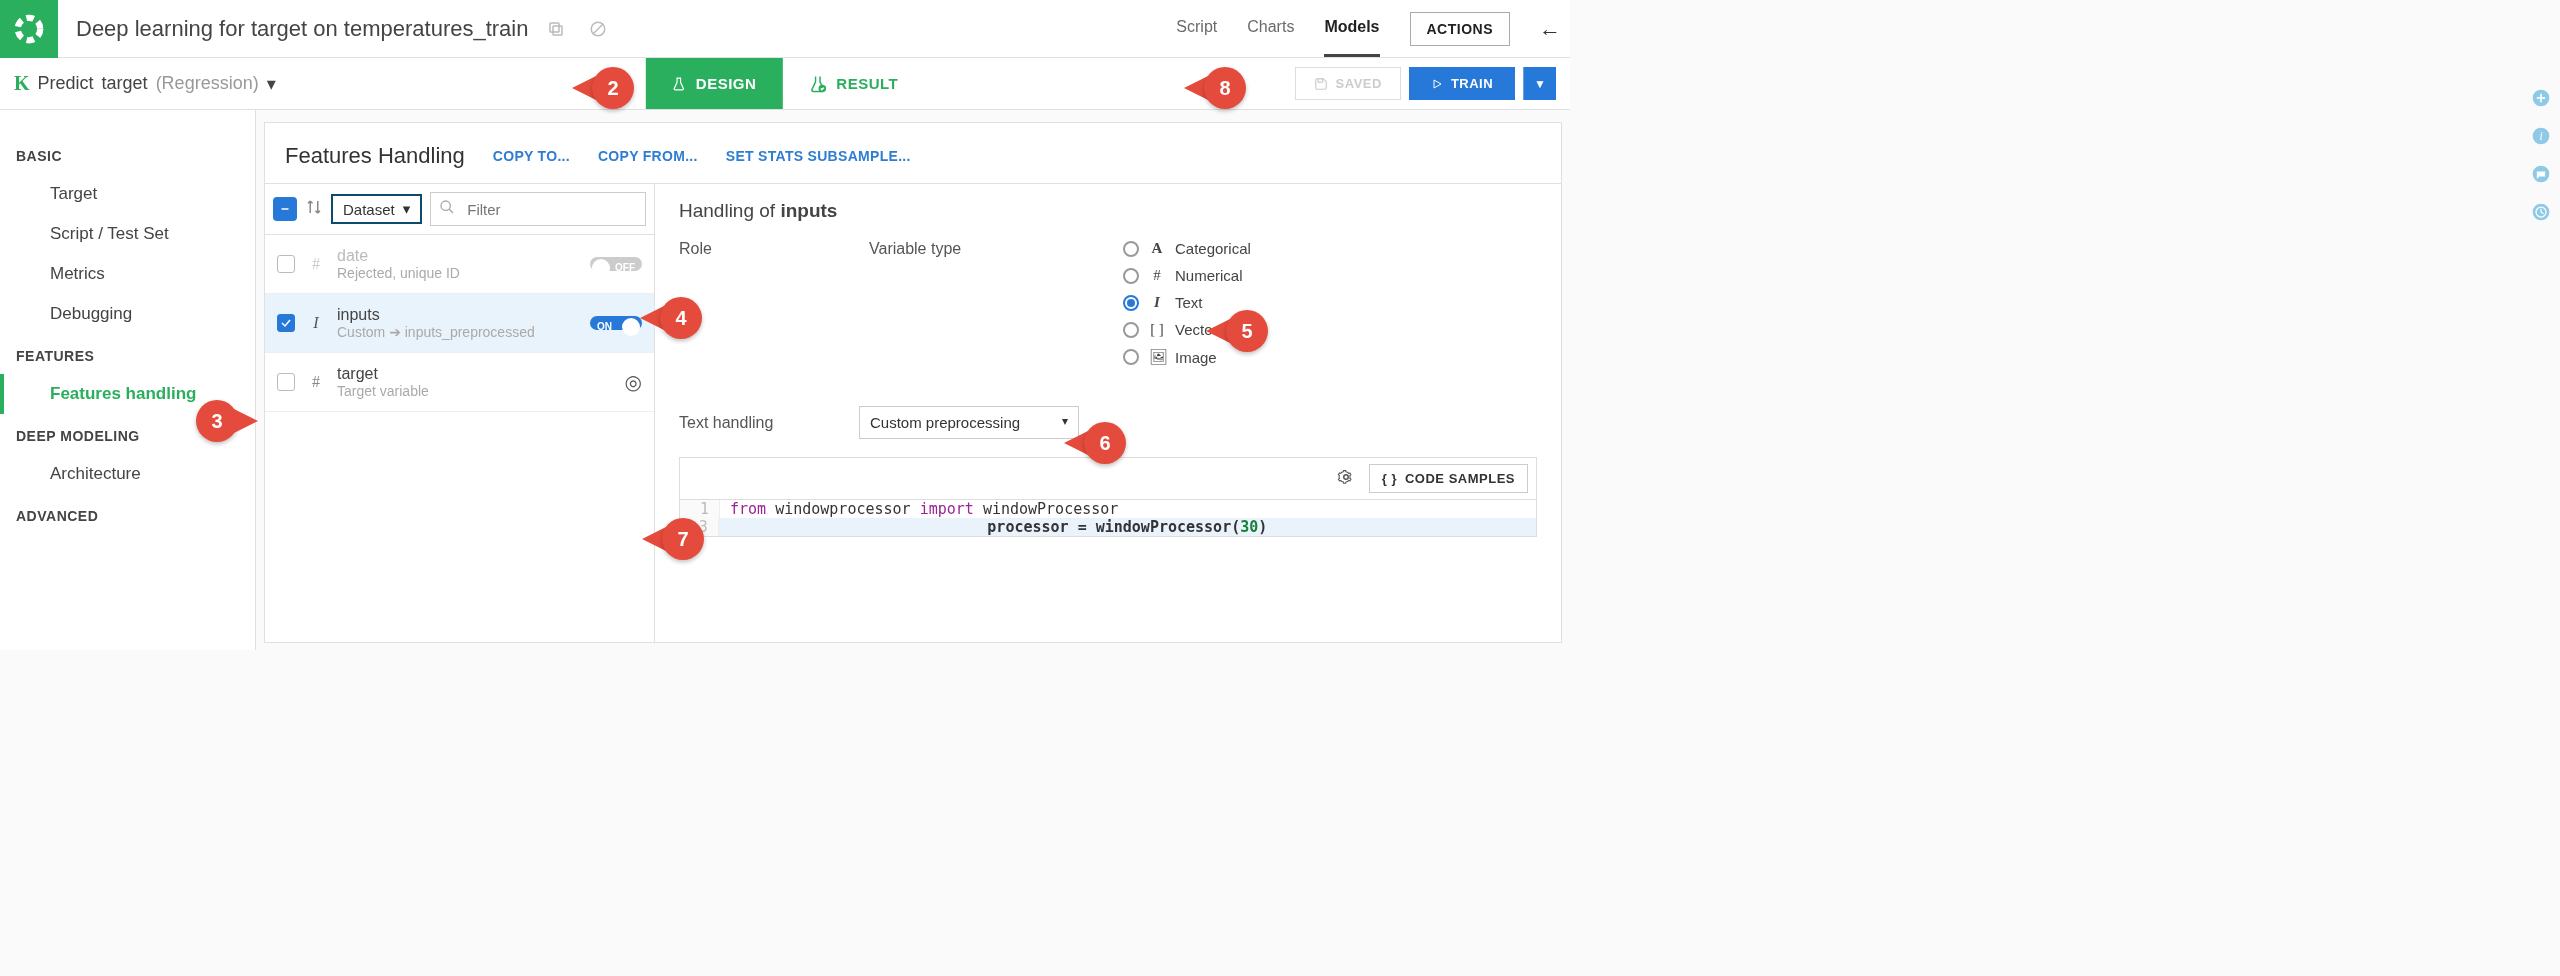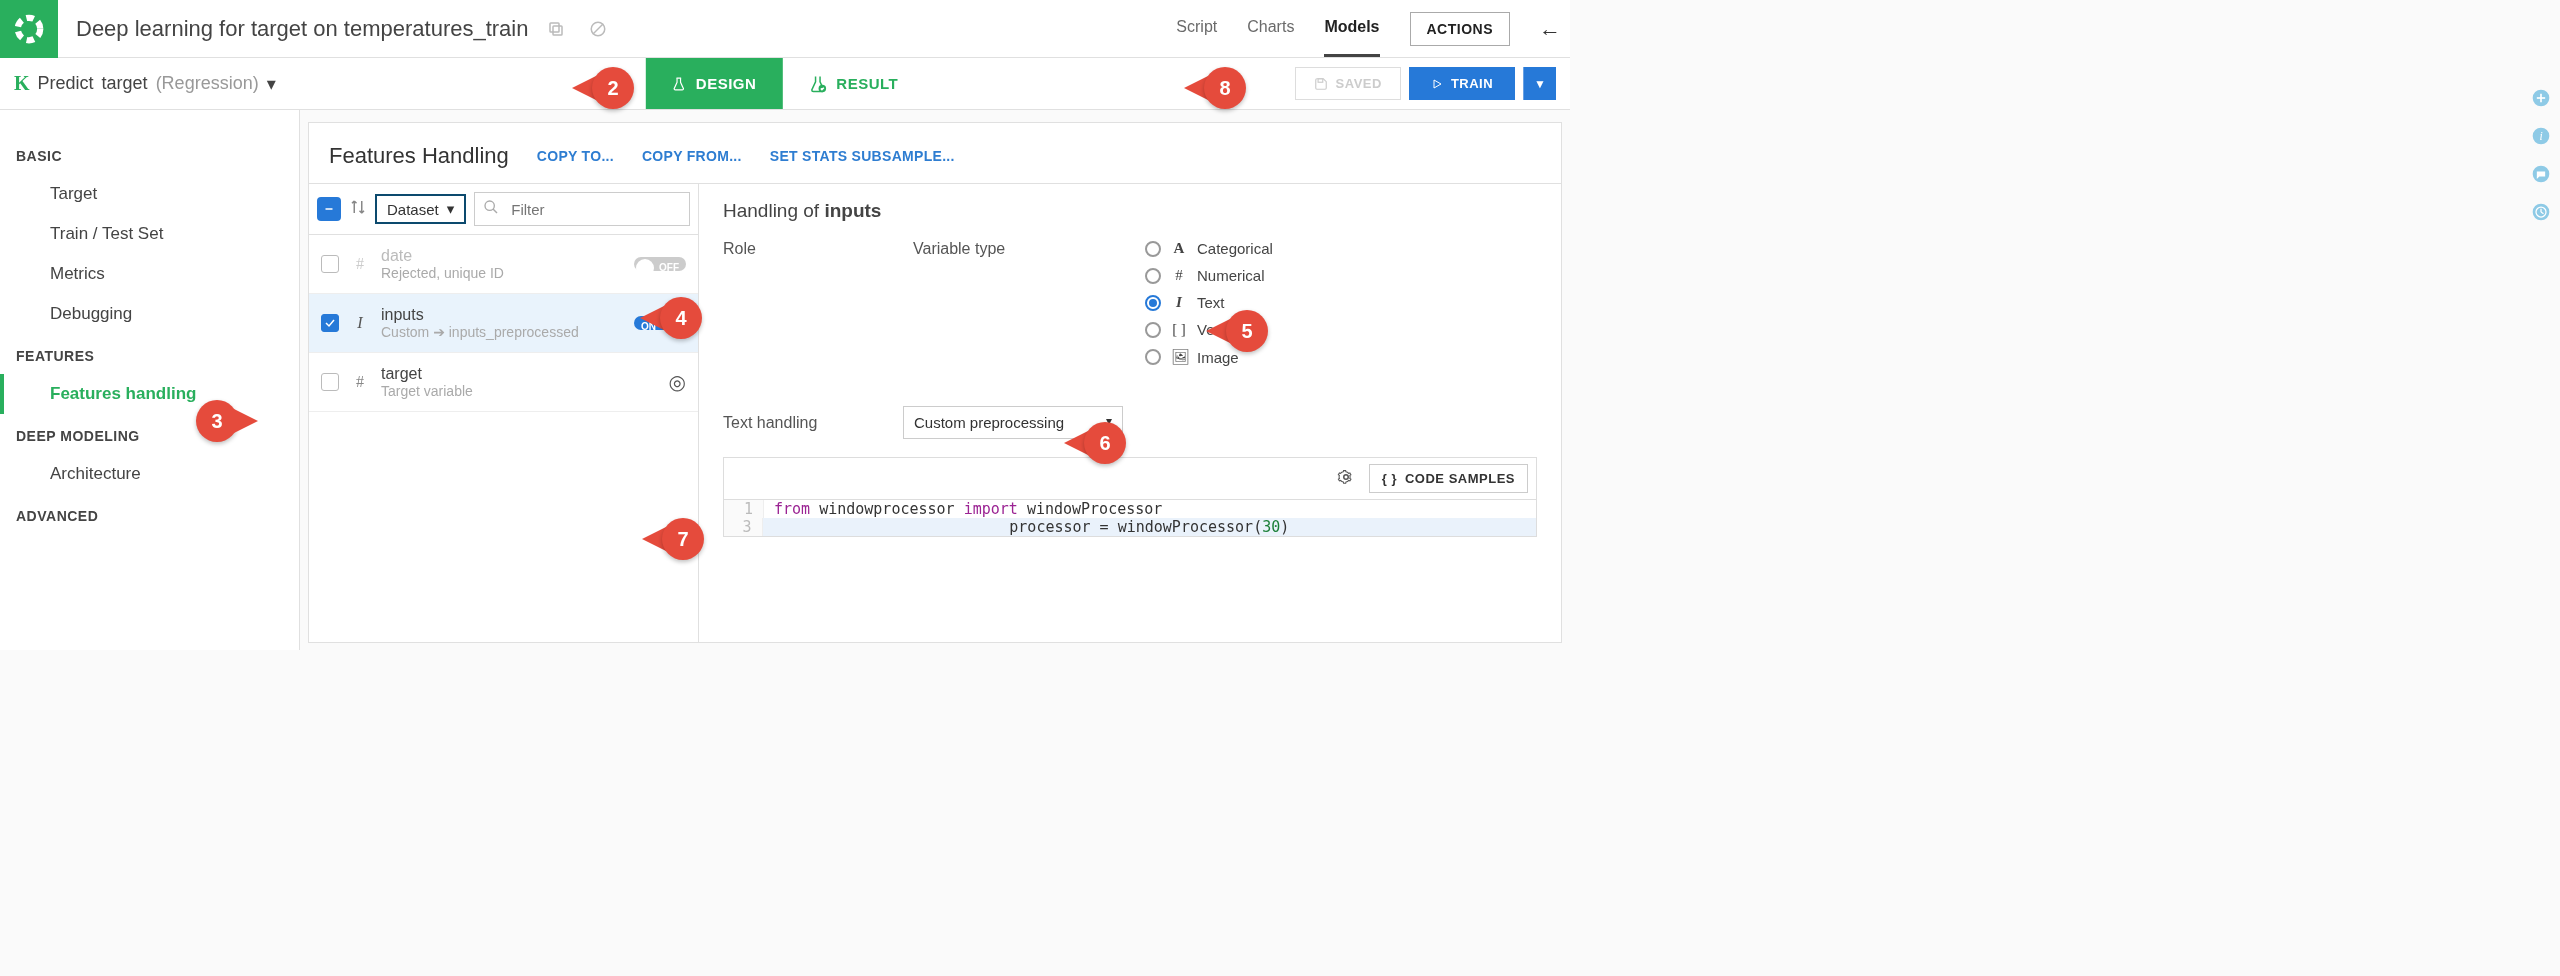--- a/index.html
+++ b/index.html
@@ -62,21 +62,21 @@
   .ctab {display:flex;align-items:center;gap:10px;padding:0 26px;font-size:15px;font-weight:700;letter-spacing:0.5px;cursor:pointer;}
   .ctab.design {background:var(--green);color:#fff;}
   .ctab.result {color:var(--green);}
   .secondbar .right-actions {margin-left:auto;display:flex;gap:8px;padding-right:14px;}
   .saved-btn {border:1px solid #ddd;color:#ccc;background:#fff;padding:8px 18px;font-weight:700;font-size:13px;letter-spacing:0.5px;display:flex;align-items:center;gap:8px;}
   .train-btn {background:var(--blue-bright);color:#fff;border:none;padding:8px 22px;font-weight:700;font-size:13px;letter-spacing:0.5px;display:flex;align-items:center;gap:8px;cursor:pointer;}
   .train-caret {background:var(--blue-bright);color:#fff;border:none;padding:8px 10px;font-size:12px;cursor:pointer;border-left:1px solid rgba(255,255,255,0.3);}
 
   
   .main {display:flex;}
-  .sidebar {width:300px;background:#fff;border-right:1px solid var(--grey-border);padding-top:24px;min-height:540px;}
+  .sidebar {width:256px;background:#fff;border-right:1px solid var(--grey-border);padding-top:24px;min-height:540px;}
   .side-section {font-size:14px;font-weight:700;color:#444;letter-spacing:0.5px;padding:14px 16px 10px;}
   .side-item {font-size:17px;color:#444;padding:10px 16px 10px 46px;cursor:pointer;border-left:4px solid transparent;}
   .side-item.active {color:var(--green);font-weight:700;border-left-color:var(--green);}
 
   .content {flex:1;display:flex;flex-direction:column;padding:0 8px;}
   .fh-header {display:flex;align-items:center;gap:28px;padding:20px 20px 14px;background:#fff;border:1px solid var(--grey-border);border-bottom:none;margin-top:12px;}
   .fh-title {font-size:22px;color:#333;}
   .fh-link {color:var(--blue);font-weight:700;font-size:14px;letter-spacing:0.3px;cursor:pointer;}
 
   .fh-body {display:flex;background:#fff;border:1px solid var(--grey-border);min-height:460px;}
@@ -122,21 +122,21 @@
   .select-box {border:1px solid #ccc;padding:7px 32px 7px 10px;font-size:15px;color:#333;position:relative;min-width:220px;background:#fff;cursor:pointer;}
   .select-box::after{content:'▾';position:absolute;right:10px;top:7px;font-size:12px;}
 
   .code-toolbar{display:flex;justify-content:flex-end;align-items:center;gap:14px;margin-top:18px;padding:6px 8px;border:1px solid #ddd;border-bottom:none;background:#fff;}
   .gear{color:#555;cursor:pointer;}
   .code-samples{border:1px solid #ccc;padding:6px 12px;font-weight:700;font-size:13px;letter-spacing:0.5px;display:flex;gap:8px;align-items:center;cursor:pointer;}
   .code-editor{border:1px solid #ddd;font-family:'Menlo','Consolas',monospace;font-size:15px;}
   .code-line{display:flex;}
   .ln {width:40px;text-align:right;padding-right:10px;color:#bbb;background:#fafafa;border-right:1px solid #eee;}
   .code {padding:0 10px;white-space:pre;text-align:center;}
-  .code-line.hl .code{background:#eaf2fb;width:100%;}
+  .code-line.hl .code{background:#eaf2fb;width:100%;font-weight:bold;}
   .kw-from,.kw-import{color:#9b2393;}
   .num{color:#1a7f37;}
 
   
   .rail {position:absolute;right:0;top:58px;width:38px;display:flex;flex-direction:column;align-items:center;gap:18px;padding-top:30px;}
   .rail .ric{width:20px;height:20px;border-radius:50%;display:flex;align-items:center;justify-content:center;font-size:14px;cursor:pointer;}
 
   
   .callout {
     position:absolute;display:flex;align-items:center;z-index:50;
@@ -229,21 +229,21 @@
     </button>
     <button class="train-caret">▼</button>
   </div>
 </div>
 
 <div class="main">
 
   <div class="sidebar">
     <div class="side-section">BASIC</div>
     <div class="side-item">Target</div>
-    <div class="side-item">Train / Test Set</div>
+    <div class="side-item">Script / Test Set</div>
     <div class="side-item">Metrics</div>
     <div class="side-item">Debugging</div>
     <div class="side-section">FEATURES</div>
     <div class="side-item active">Features handling</div>
     <div class="side-section">DEEP MODELING</div>
     <div class="side-item">Architecture</div>
     <div class="side-section">ADVANCED</div>
   </div>
 
   <div class="content">

